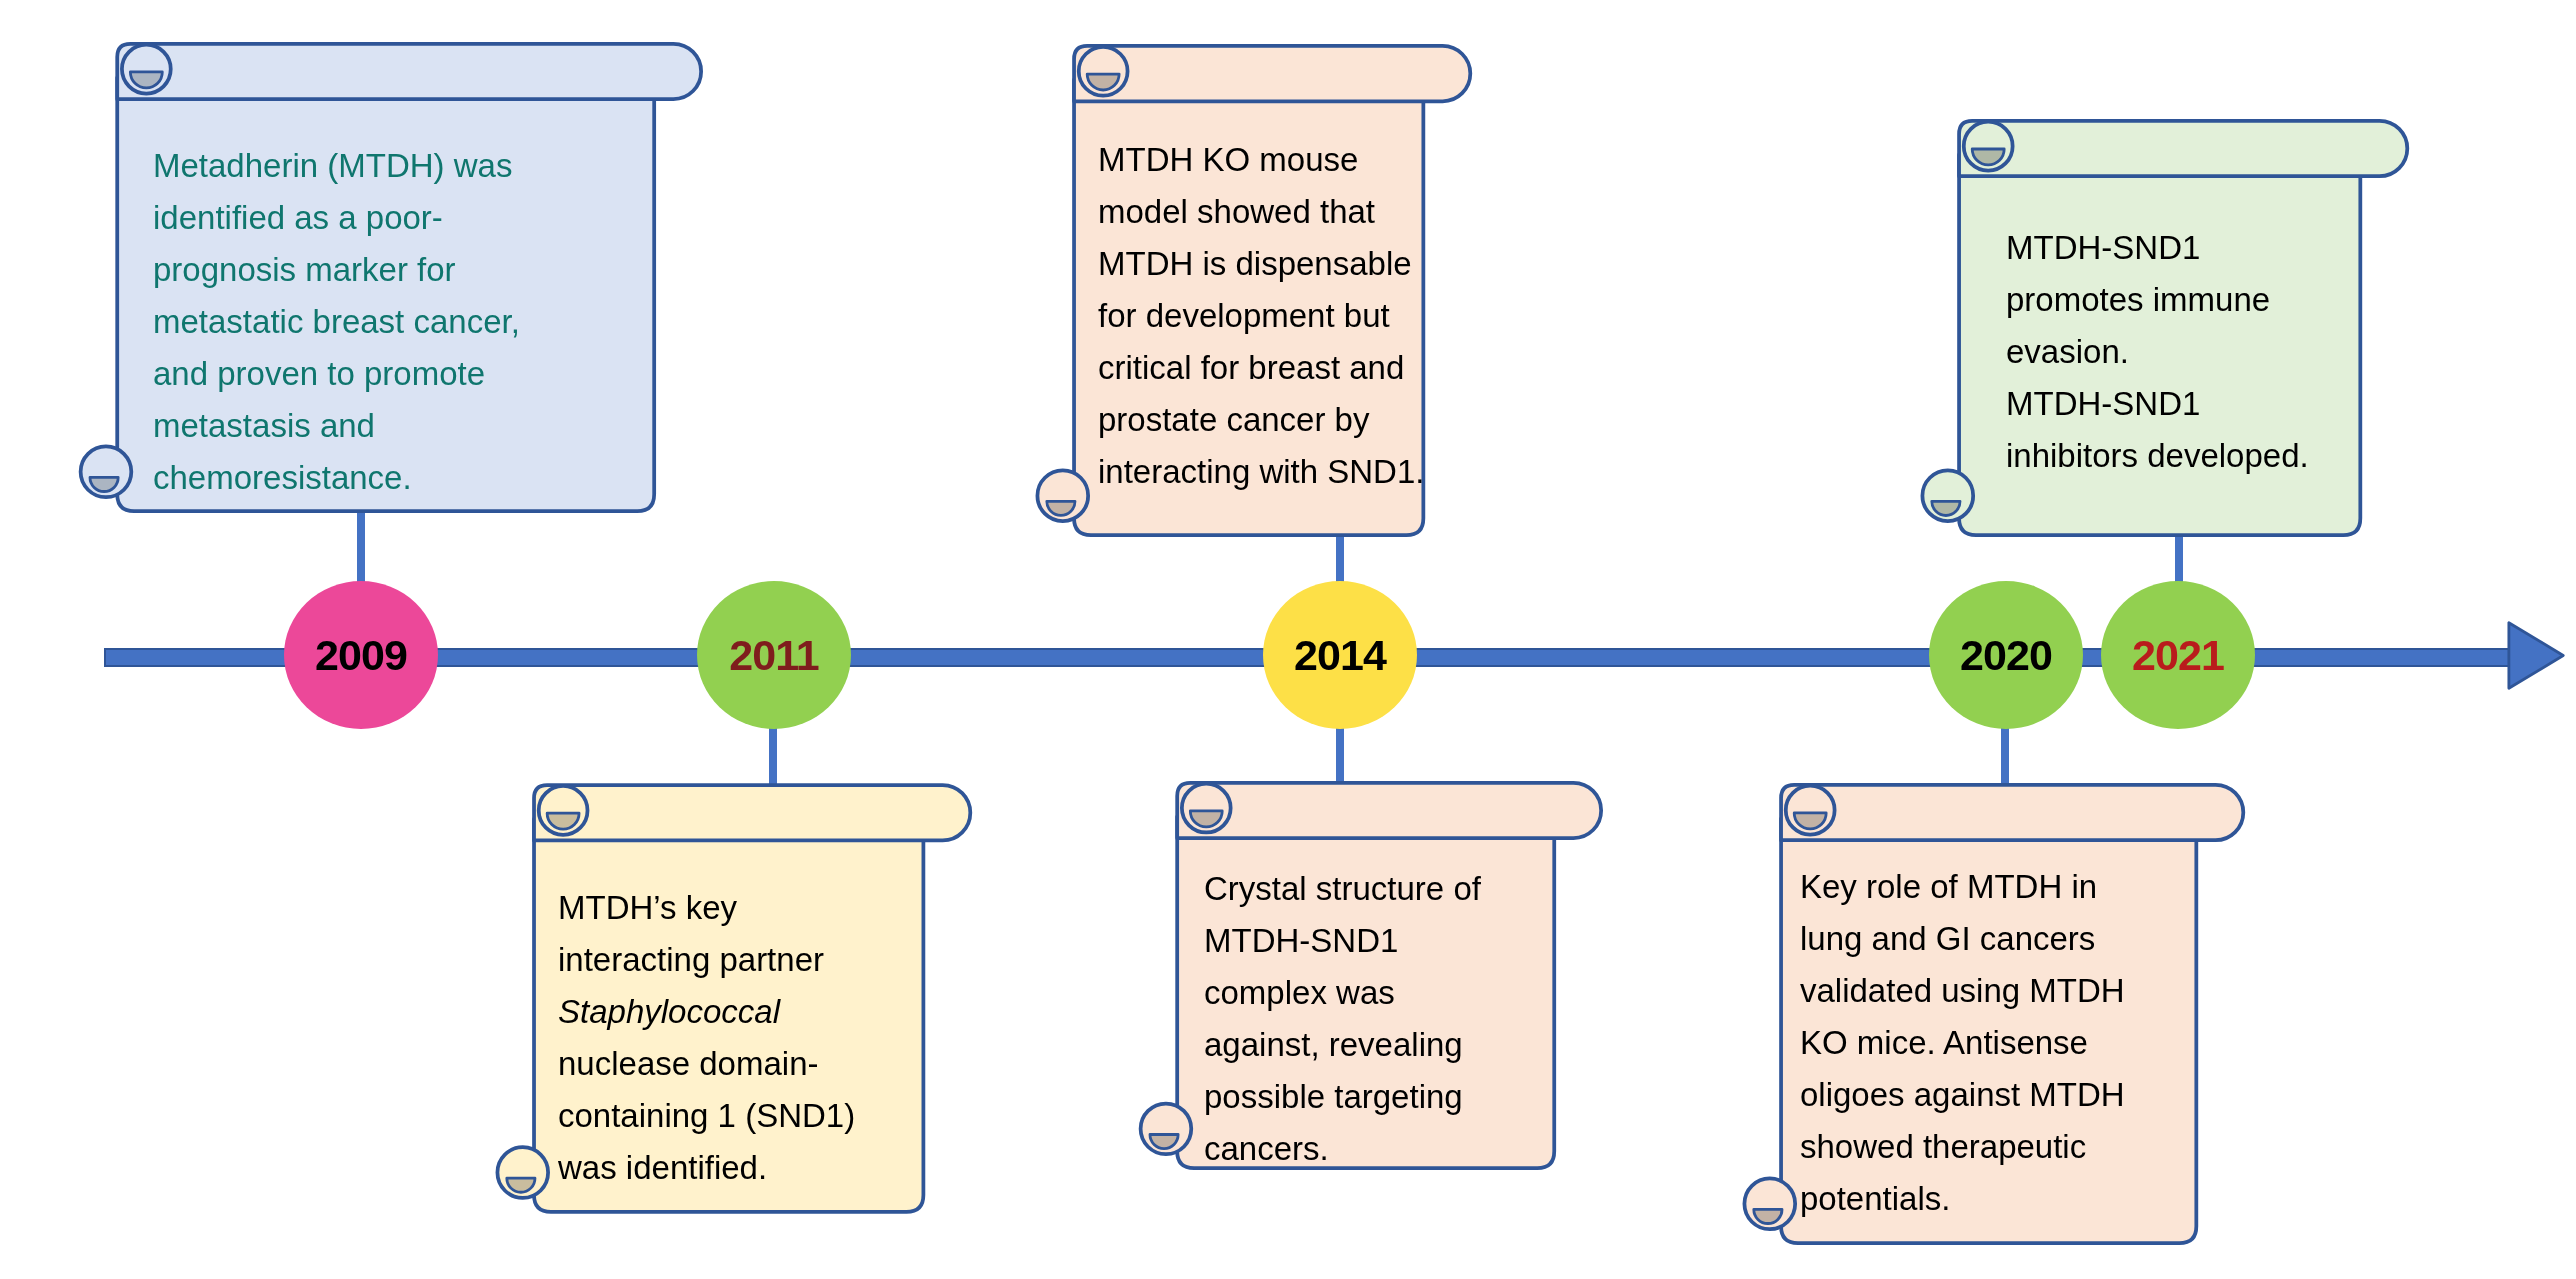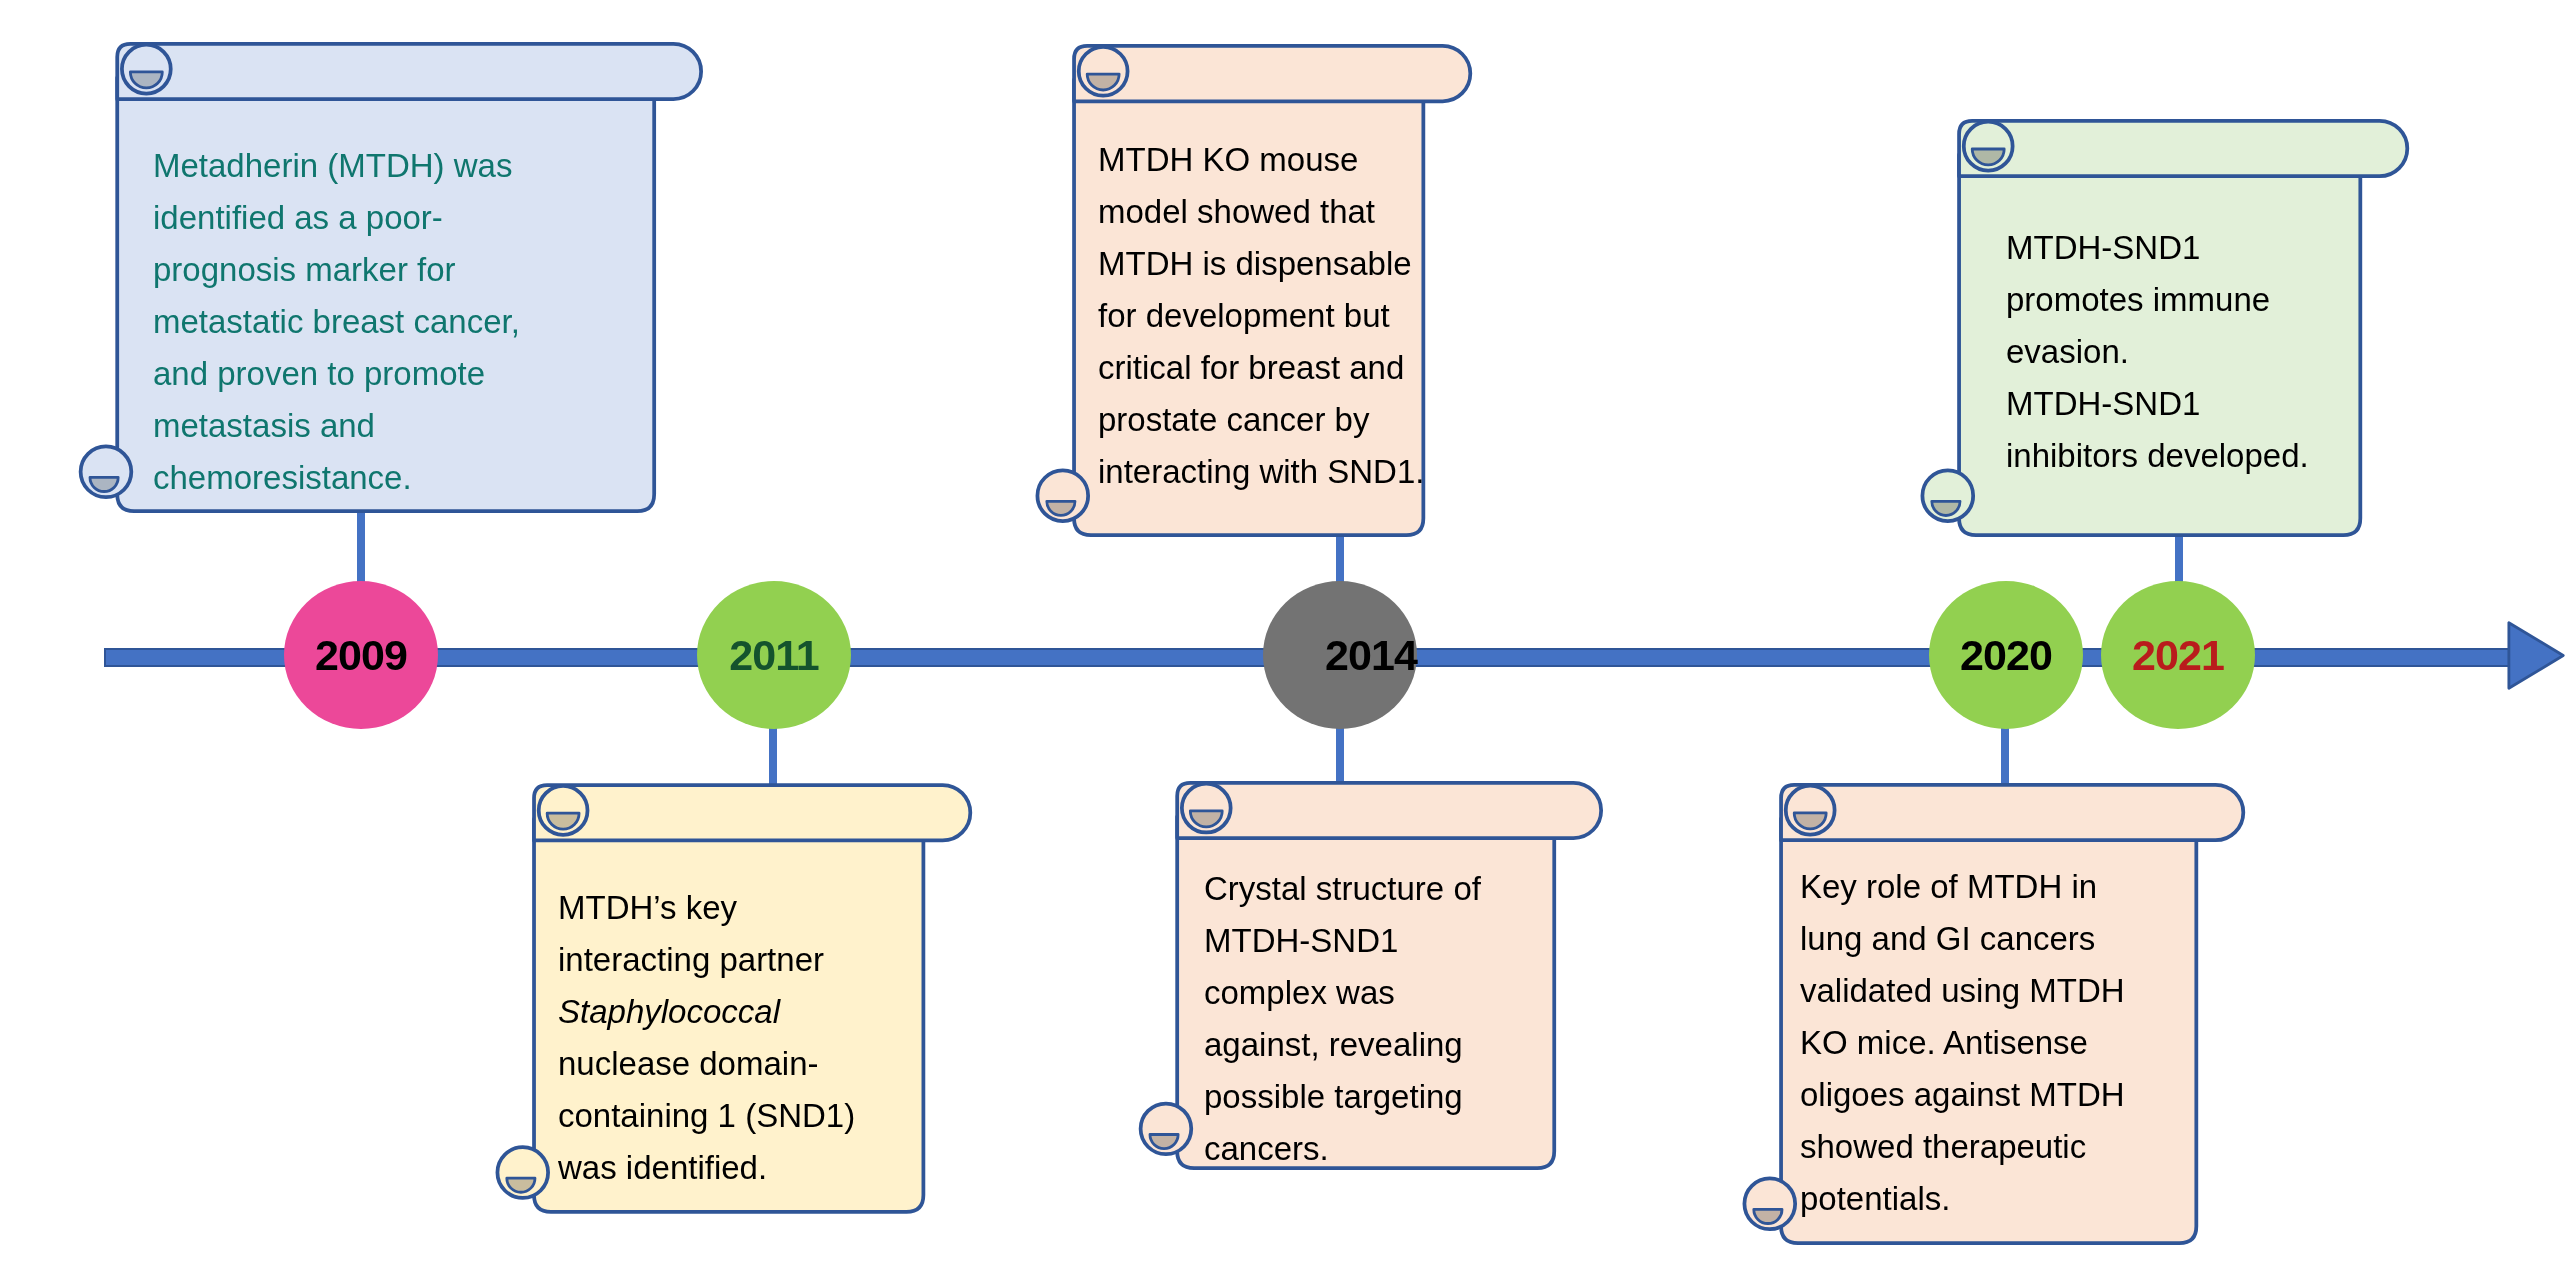--- a/index.html
+++ b/index.html
@@ -173,23 +173,23 @@
         <div class="tl">evasion.</div>
         <div class="tl">MTDH-SND1</div>
         <div class="tl">inhibitors developed.</div>
       </div>
   </div>
 
   <div class="year" style="left: 284px; background: #ec4899;">
     <span style="color: rgb(0, 0, 0);">2009</span>
   </div>
   <div class="year" style="left: 697px; background: rgb(146, 208, 80);">
-    <span style="color: #14532d;">2011</span>
+    <span style="color: #7f1d1d;">2011</span>
   </div>
-  <div class="year" style="left: 1263px; background: #737373; justify-content: flex-end;">
+  <div class="year" style="left: 1263px; background: #fde047;">
     <span style="color: rgb(0, 0, 0);">2014</span>
   </div>
   <div class="year" style="left: 1929px; background: rgb(146, 208, 80);">
     <span style="color: rgb(0, 0, 0);">2020</span>
   </div>
   <div class="year" style="left: 2101px; background: rgb(146, 208, 80);">
     <span style="color: #b91c1c;">2021</span>
   </div>
 
 </div>

